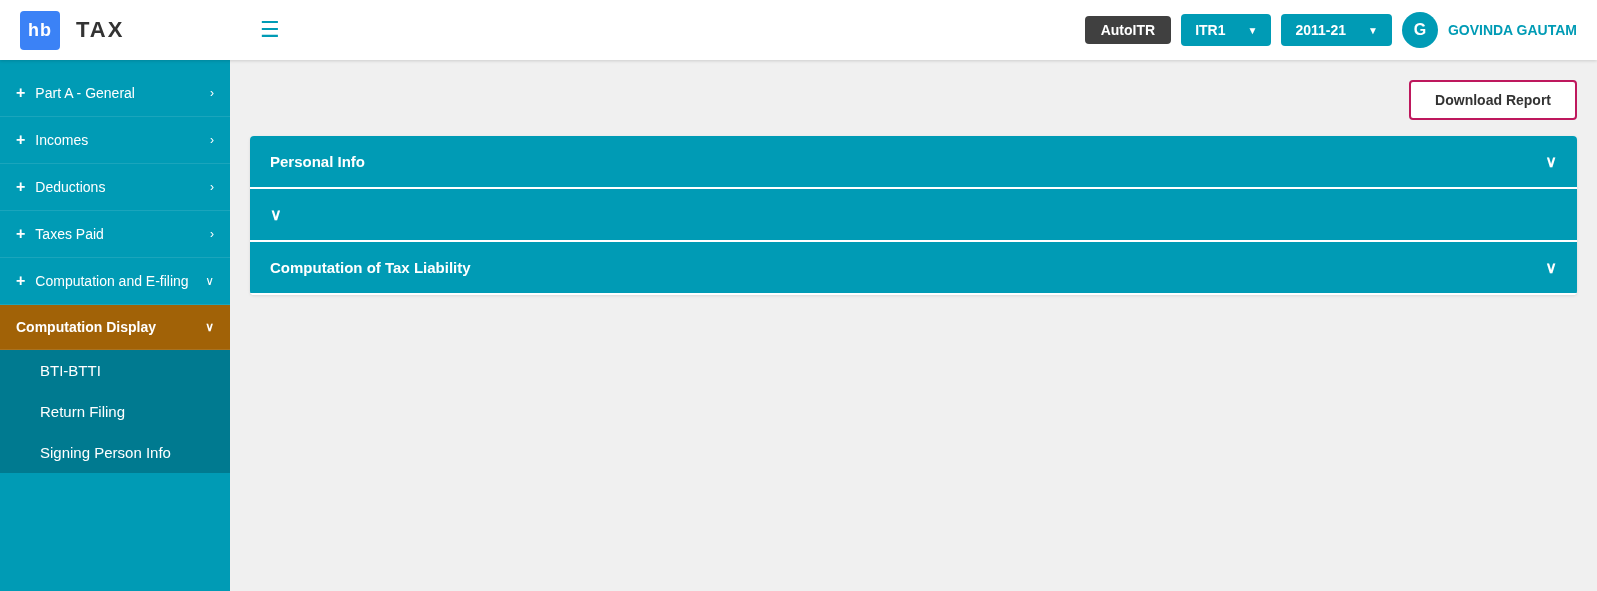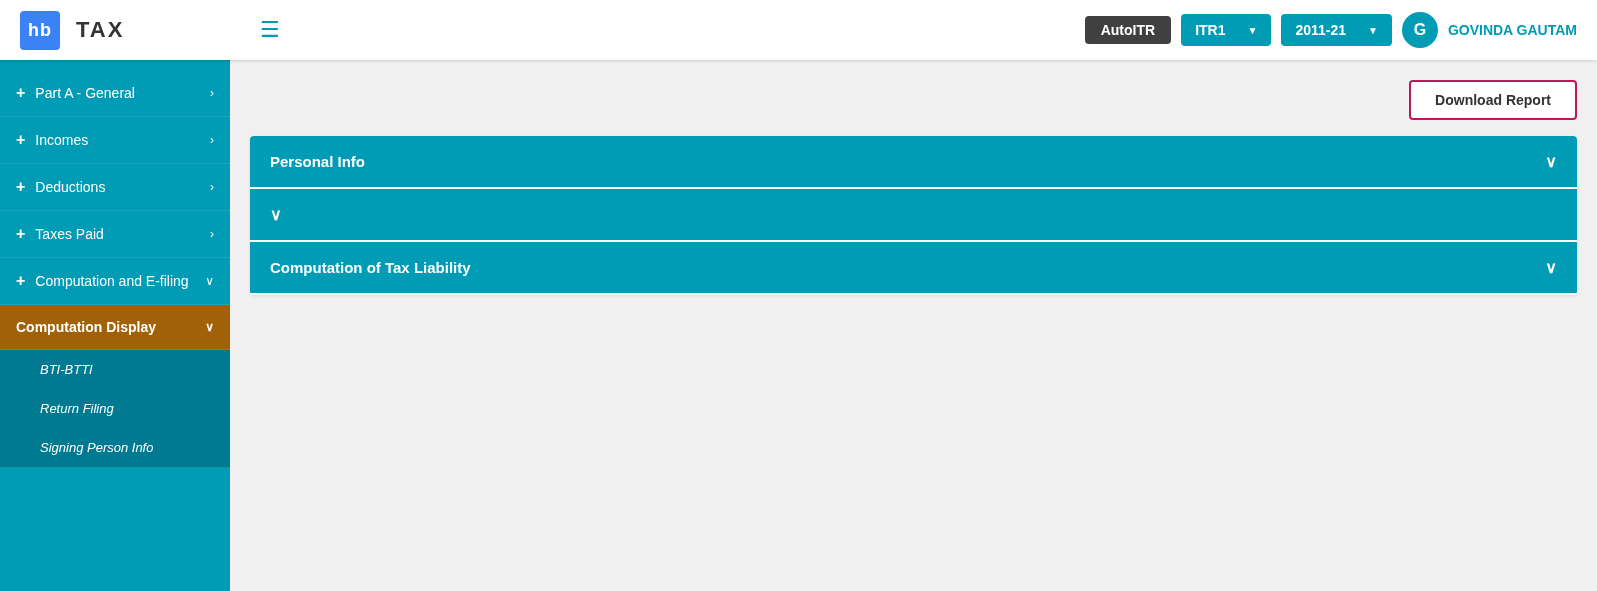--- a/index.html
+++ b/index.html
@@ -132,24 +132,23 @@
       margin-left: auto;
       font-size: 12px;
     }
     .sidebar-item .chevron-down {
       margin-left: auto;
       font-size: 12px;
     }
     .sidebar-sub-item {
       padding: 12px 16px 12px 40px;
       color: white;
-      font-size: 13px;
+      font-size: 15px;
       cursor: pointer;
       background: #007a90;
-      font-style: italic;
     }
 
     
     .main-content {
       flex: 1;
       background: #f0f0f0;
       overflow-y: auto;
       padding: 20px;
     }
     .download-bar {

